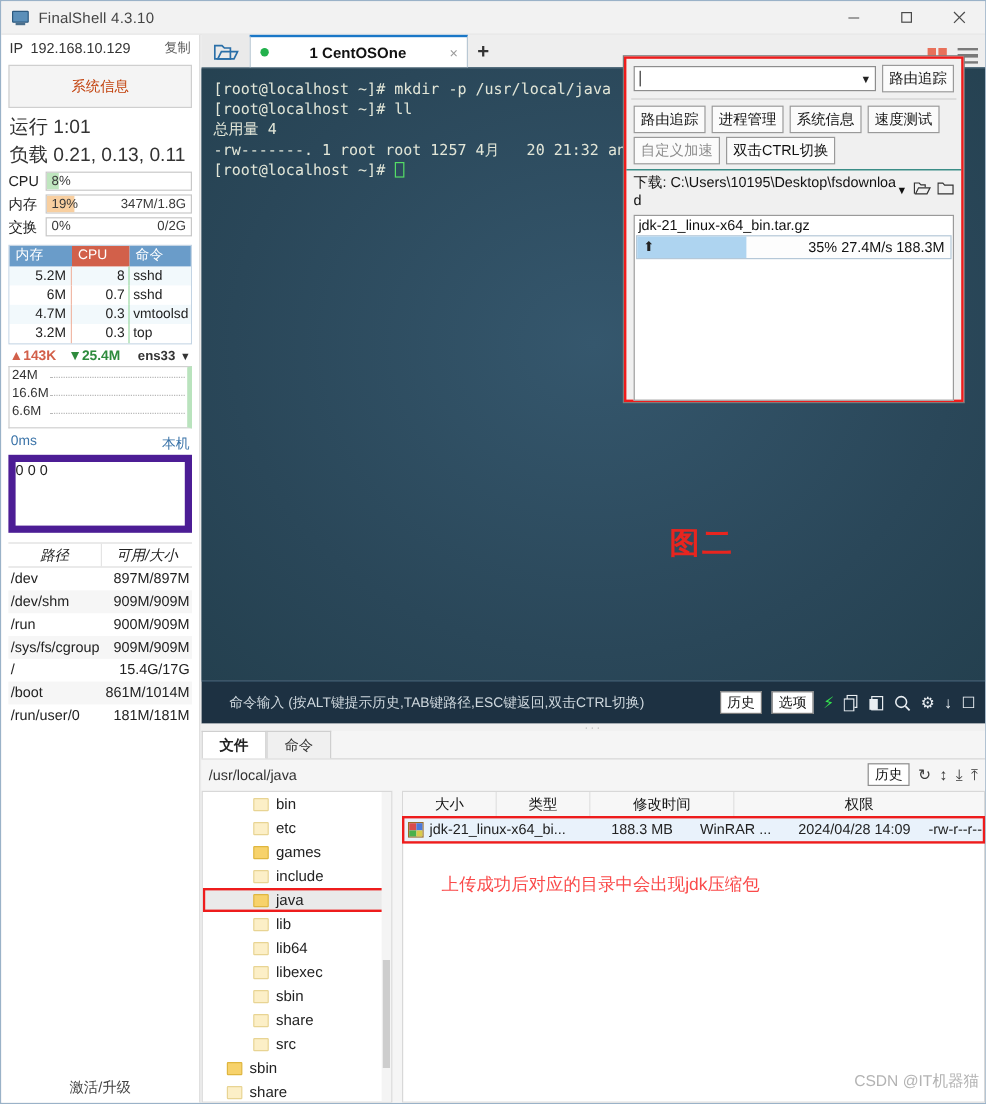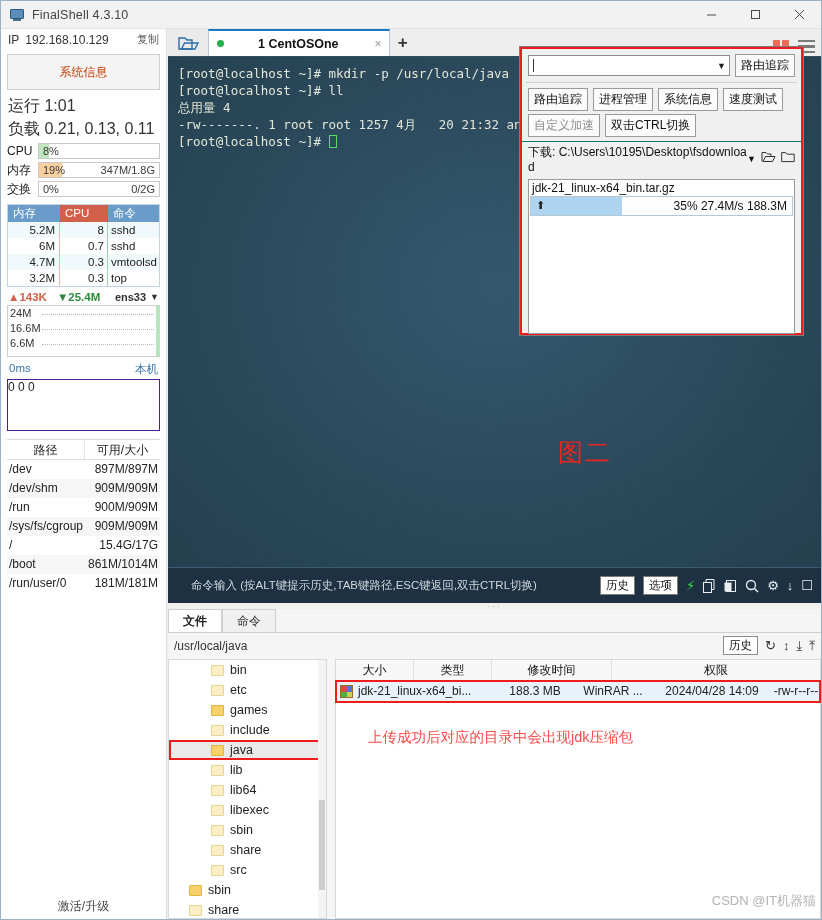--- a/index.html
+++ b/index.html
@@ -107,31 +107,31 @@
   .caret { margin-left:4px; font-size:9px; color:#333; }
   .graph {
     margin:0 6px; height:52px; border:1px solid #d0d0d0; border-right:4px solid #b9e3bd;
     background:#fff; position:relative;
   }
   .graph .lbl { position:absolute; left:2px; font-size:11px; color:#333; }
   .graph .dots {
     position:absolute; left:34px; right:2px; border-top:1px dotted #b8b8b8; height:0;
   }
   .graph2 {
-    margin:0 6px; height:52px; border:1px solid #4c1d95;
+    margin:0 6px; height:65px; border:6px solid #4c1d95;
     background:#fff; position:relative;
   }
   .lat-head { display:flex; padding:5px 8px 2px 8px; font-size:11.5px; }
   .lat-ms { color:#3a73a8; }
   .lat-local { margin-left:auto; color:#3a73a8; }
 
   
   .disk { margin:8px 6px 0 6px; border-top:1px solid #dcdcdc; }
   .disk-head { display:flex; height:20px; border-bottom:1px solid #dcdcdc;}
-  .disk-head div { line-height:20px; font-size:12px; color:#222; text-align:center; }
+  .disk-head div { line-height:20px; font-size:12px; color:#222; text-align:center;font-style:italic; }
   .dh-path { width:78px; border-right:1px solid #e4e4e4; }
   .dh-size { flex:1; }
   .disk-row { display:flex; height:19px; font-size:12px; }
   .disk-row:nth-child(even) { background:#f6f6f6; }
   .dr-path { width:78px; line-height:19px; padding-left:2px; }
   .dr-size { flex:1; line-height:19px; text-align:right; padding-right:2px; }
 
   .activate {
     position:absolute; left:0; right:0; bottom:4px;
     text-align:center; font-size:12px; color:#444;
@@ -177,21 +177,21 @@
     padding:8px 10px;
     overflow:hidden;
   }
   .term div { line-height:17px; white-space:pre; }
   .term .cursor {
     display:inline-block; width:8px; height:13px;
     border:1px solid #55dd66; vertical-align:-2px;
   }
   .fig2 {
     position:absolute; left:390px; top:407px;
-    color:#e8251f; font-size:25px; font-weight:normal; letter-spacing:2px;
+    color:#e8251f; font-size:25px; font-weight:bold; letter-spacing:2px;
   }
 
   
   .cmdbar {
     position:absolute; left:0; right:0; top:538px; height:36px;
     background:#1d3142; border-top:1px solid #3d5a70;
     display:flex; align-items:center; padding:0 8px;justify-content:flex-end;
   }
   .cmd-hint { color:#cfd8de; font-size:11.5px; margin-left:15px; }
   .cmd-right { margin-left:auto; display:flex; align-items:center; gap:8px; }

